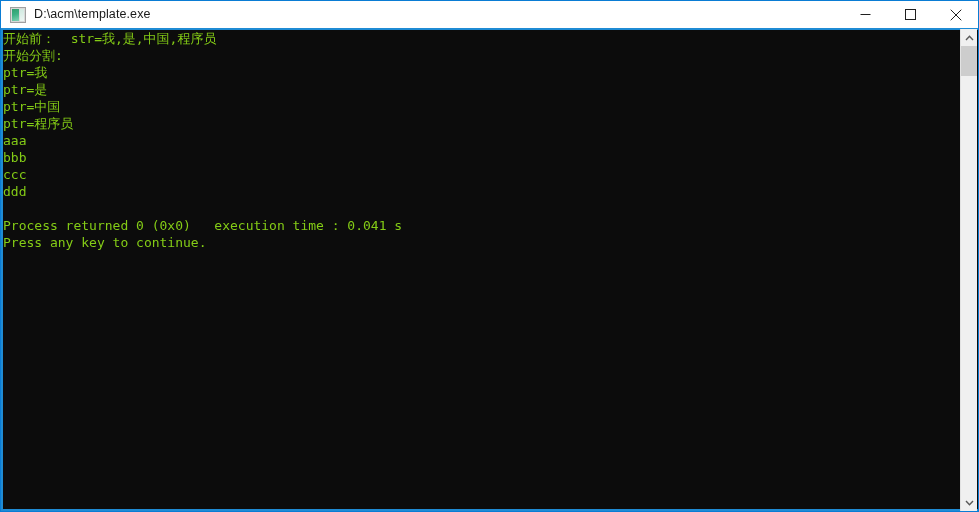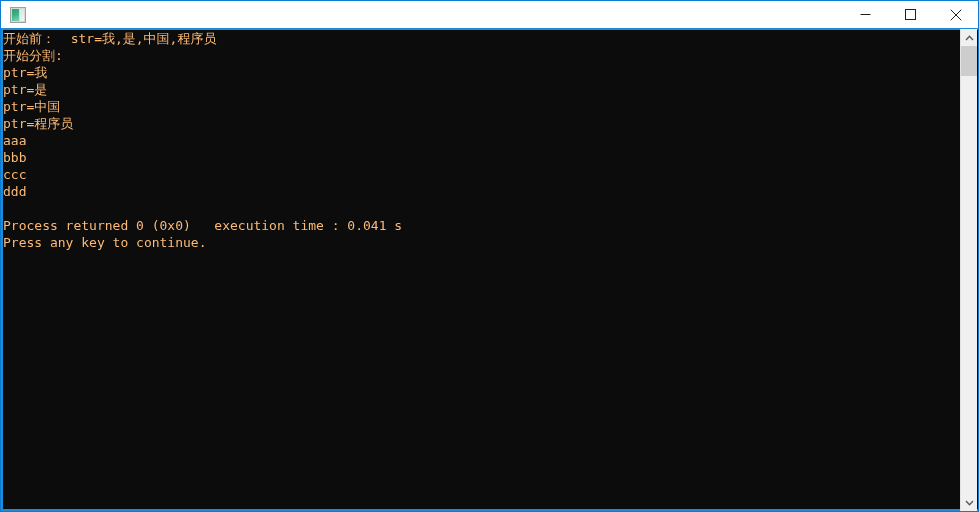--- a/index.html
+++ b/index.html
@@ -110,21 +110,21 @@
     color: #cccccc;
     font-family: "DejaVu Sans Mono", "Liberation Mono", monospace;
     font-size: 13px;
     line-height: 17px;
     white-space: pre;
     letter-spacing: 0px;
   }
   #console-text .line {
     height: 17px;
     white-space: pre;
-    color: #fdba74;
+    color: #84cc16;
   }
   #console-text .line.blank { color: transparent; }
 
   
   #watermark {
     position: absolute;
     right: 22px;
     bottom: 8px;
     color: #9a9a9a;
     font-size: 14px;
@@ -170,20 +170,21 @@
 </head>
 <body>
 
 <div id="window">
 
   <div id="titlebar">
     <div id="app-icon">
       <div class="glyph-left"></div>
       <div class="glyph-right"></div>
     </div>
+    <div id="title-text">D:\acm\template.exe</div>
 
     <div id="window-controls">
       <button class="winbtn" title="Minimize">
         <svg width="11" height="11" viewBox="0 0 11 11">
           <line x1="0.5" y1="5.5" x2="10.5" y2="5.5" stroke="#202020" stroke-width="1"></line>
         </svg>
       </button>
       <button class="winbtn" title="Maximize">
         <svg width="11" height="11" viewBox="0 0 11 11">
           <rect x="0.5" y="0.5" width="10" height="10" fill="none" stroke="#202020" stroke-width="1"></rect>

